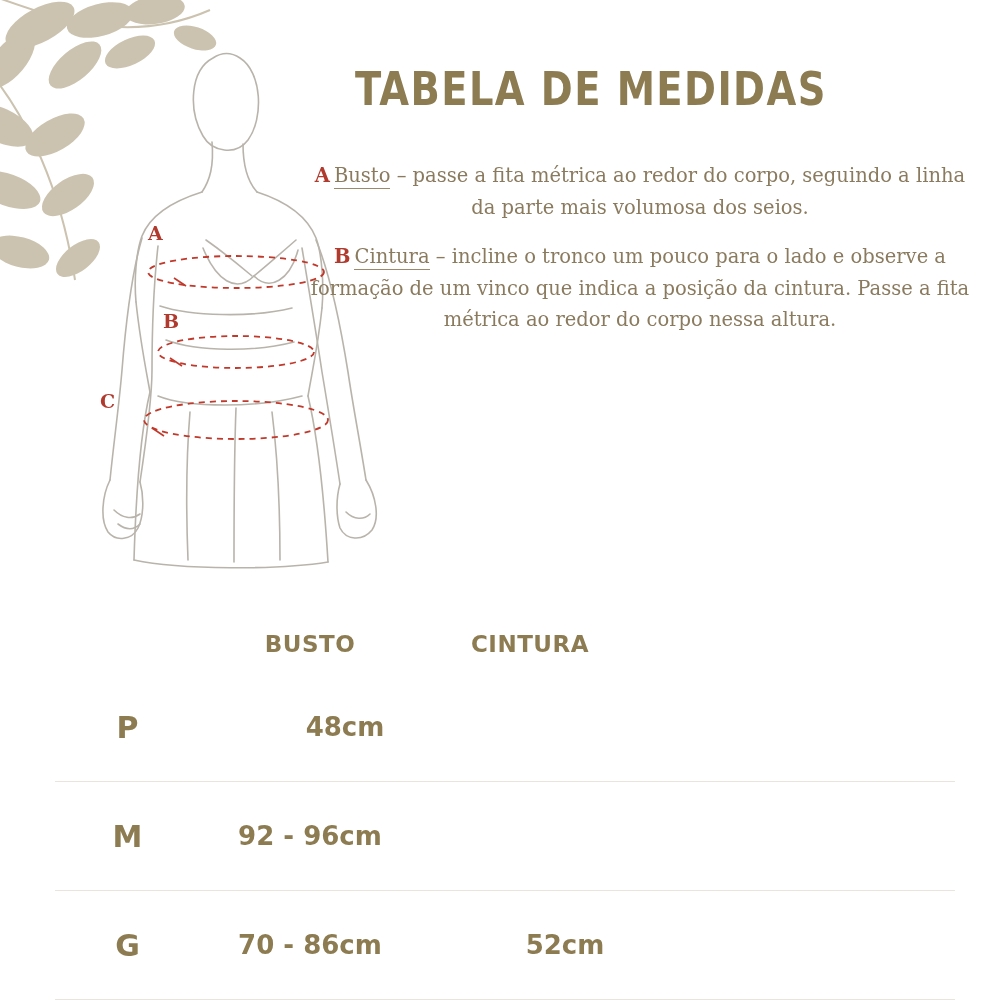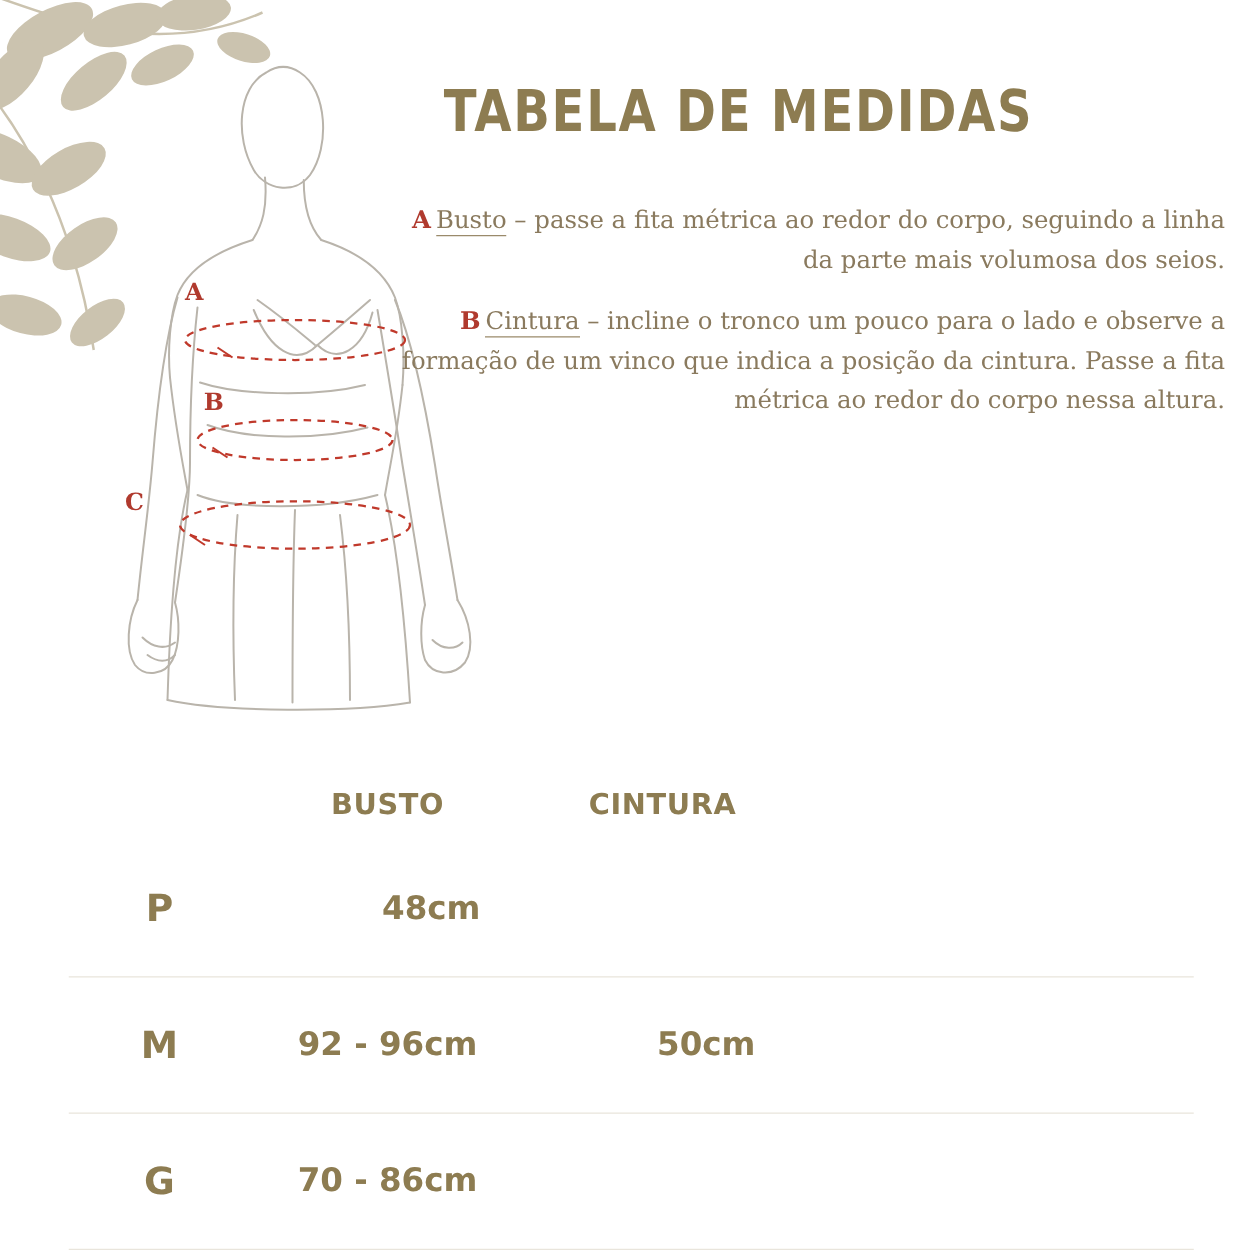--- a/index.html
+++ b/index.html
@@ -57,23 +57,23 @@
     left: 300px;
     top: 160px;
     width: 680px;
     font-family: "DejaVu Serif", serif;
     font-size: 19.5px;
     line-height: 1.62;
     color: #8a7a5e;
   }
   .desc p {
     margin: 0 0 18px 0;
-    text-align: right;
-  }
-  .desc p.first { text-align: right; }
+    text-align: center;
+  }
+  .desc p.first { text-align: center; }
   .letter {
     color: #b03a2e;
     font-weight: 700;
     font-family: "DejaVu Serif", serif;
     margin-right: 4px;
   }
   .term {
     border-bottom: 1.5px solid #9a8a6b;
     padding-bottom: 1px;
   }
@@ -230,21 +230,21 @@
   </div>
 
   <div class="row">
     <div class="c-size">P</div>
     <div class="c-val wide">48cm</div>
   </div>
 
   <div class="row">
     <div class="c-size">M</div>
     <div class="c-val">92 - 96cm</div>
-    <div class="c-val wide">50cm</div>
   </div>
 
   <div class="row last">
     <div class="c-size">G</div>
     <div class="c-val">70 - 86cm</div>
+    <div class="c-val wide">52cm</div>
   </div>
 
 </div>
 
 </body></html>

